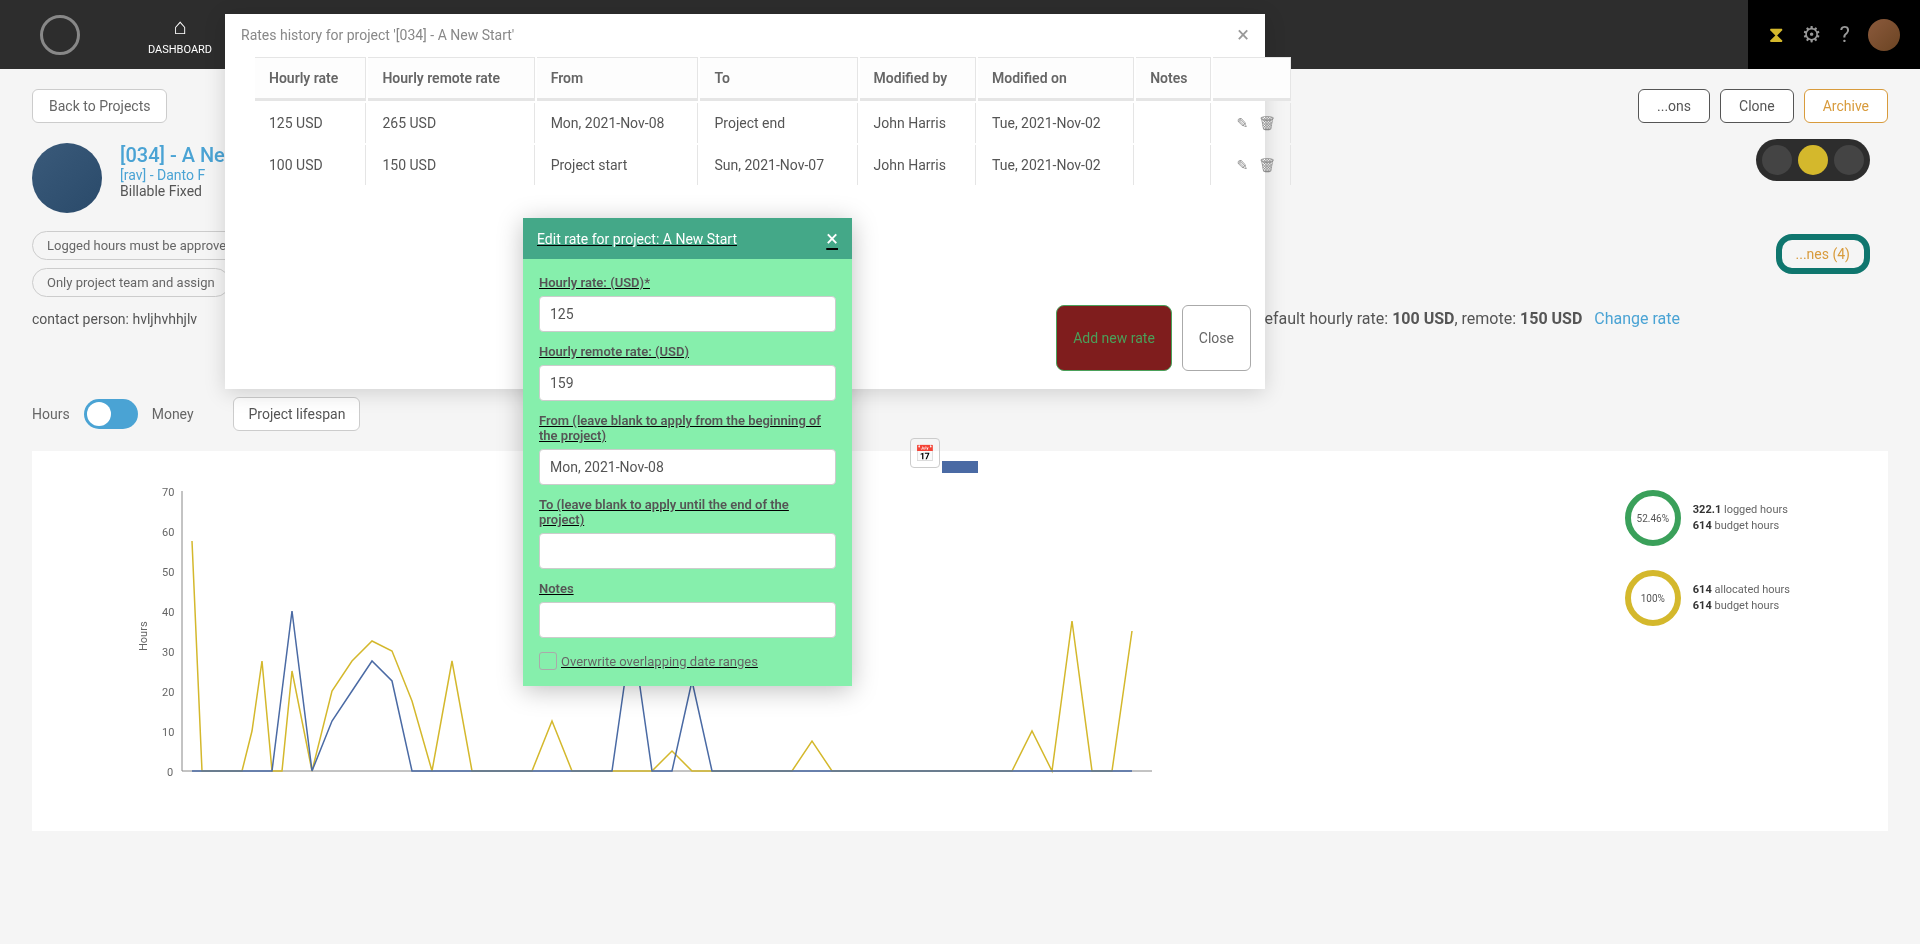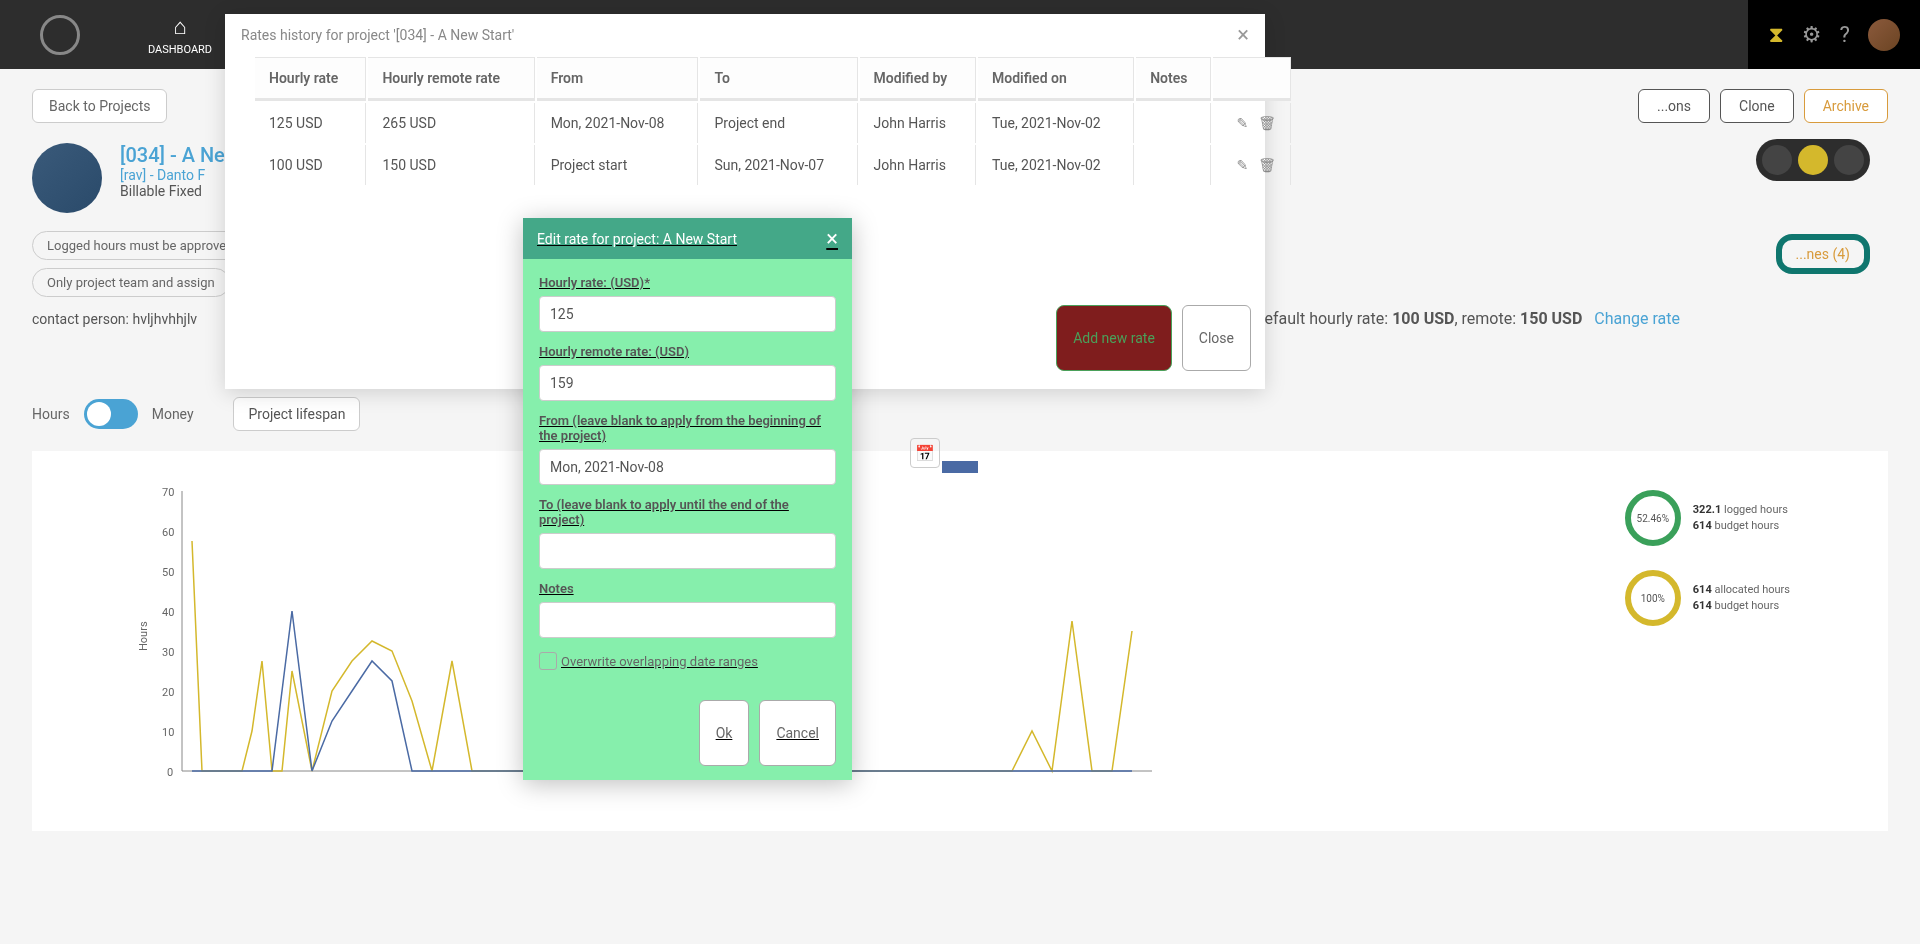--- a/index.html
+++ b/index.html
@@ -628,19 +628,15 @@
     <input class="field-input" value="" style="">
     
     <label class="field-label">Notes</label>
     <input class="field-input" value="" style="">
     
     <div class="checkbox-row">
       <div class="checkbox"></div>
       <span class="checkbox-label">Overwrite overlapping date ranges</span>
     </div>
   </div>
-  <div class="edit-dialog-footer">
-    <button class="btn-outline">Ok</button>
-    <button class="btn-outline">Cancel</button>
-  </div>
 </div>
 
 <div class="date-icon-btn">📅</div>
 
 </body></html>

